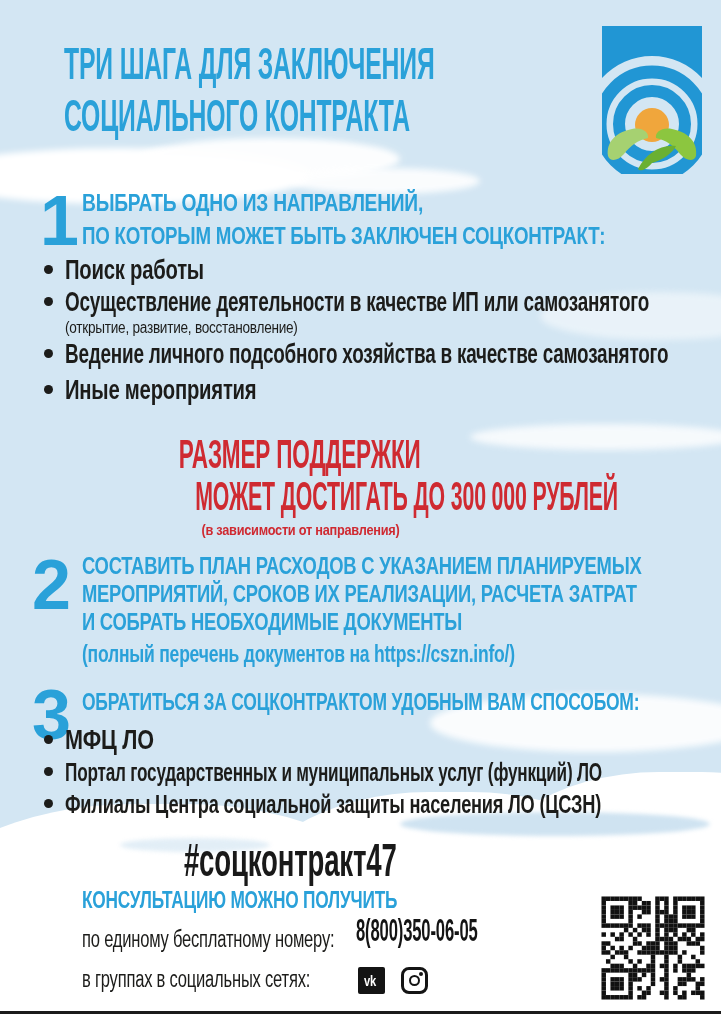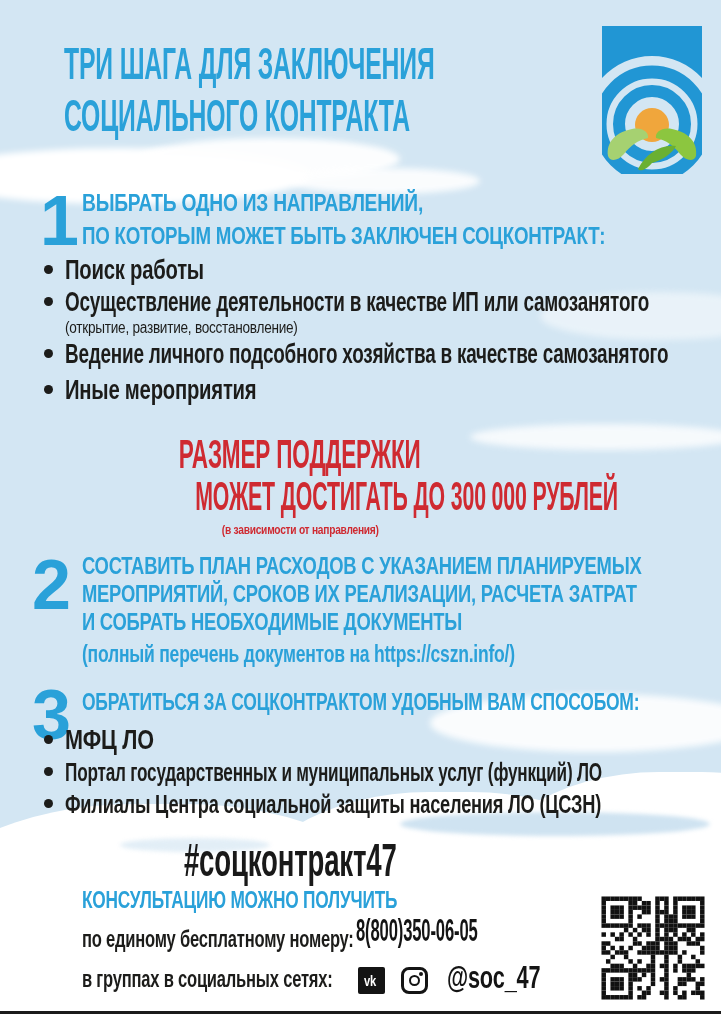--- a/index.html
+++ b/index.html
@@ -21,24 +21,24 @@
   .h1-size{font-size:24px;line-height:33px;}
   .h2-size{font-size:23px;line-height:28px;}
   .step-note{font-size:24px;line-height:30px;font-weight:700;color:#2aa1d9;margin-top:3px;}
   .bullets{position:absolute;left:44px;width:660px;}
   .b-row{display:flex;align-items:flex-start;}
   .dot{width:9px;height:9px;border-radius:50%;background:#1c1c1a;margin:11px 12px 0 0;flex:none;}
   .b-main{font-size:27px;line-height:32px;font-weight:700;color:#1c1c1a;text-decoration:underline;}
   .b-note{font-size:16px;line-height:20px;font-weight:400;color:#1c1c1a;}
   .support{position:absolute;left:0;top:433px;width:600px;text-align:center;color:#cf2a31;font-weight:700;}
   .support .big{font-size:41px;line-height:42px;}
-  .support .small{font-size:12px;line-height:20px;margin-top:3px;}
+  .support .small{font-size:15px;line-height:20px;margin-top:3px;}
   .hashtag{position:absolute;left:0;top:833px;width:580px;text-align:center;font-size:46px;font-weight:700;color:#191919;}
   .consult{position:absolute;left:82px;top:886px;font-size:24px;font-weight:700;color:#2aa1d9;}
-  .f-label{position:absolute;left:82px;font-size:23px;line-height:28px;font-weight:700;color:#1c1c1a;}
+  .f-label{position:absolute;left:82px;font-size:23px;line-height:28px;font-weight:400;color:#1c1c1a;}
   .phone{position:absolute;left:356px;top:912px;font-size:32px;font-weight:700;color:#141414;}
   .vk{position:absolute;left:358px;top:967px;width:27px;height:27px;background:#141414;border-radius:2px;
       color:#fff;font-weight:700;font-size:14px;display:flex;align-items:center;justify-content:center;}
   .ig{position:absolute;left:401px;top:967px;width:27px;height:27px;border:3px solid #141414;border-radius:8px;box-sizing:border-box;}
   .ig .lens{position:absolute;left:5px;top:5px;width:11px;height:11px;border:2.5px solid #141414;border-radius:50%;box-sizing:border-box;}
   .ig .dotx{position:absolute;right:2px;top:2px;width:4px;height:4px;border-radius:50%;background:#141414;}
   .handle{position:absolute;left:447px;top:960px;font-size:31px;font-weight:700;color:#141414;}
   .qr{position:absolute;left:597px;top:892px;width:112px;height:112px;background:#fff;}
   .edge-line{position:absolute;left:0;top:1011px;width:721px;height:3px;background:#1b1b1b;}
 </style>
@@ -164,23 +164,20 @@
   </div>
   <div class="f-label" style="top:965px;">
     <span class="cx" style="--sx:.72">в группах в социальных сетях:</span>
   </div>
   <div class="vk">
     <span class="cx" style="--sx:.8">vk</span>
   </div>
   <div class="ig">
     <span class="lens"></span>
     <span class="dotx"></span>
-  </div>
-  <div class="handle">
-    <span class="cx" style="--sx:.7">@soc_47</span>
   </div>
 
   <svg class="qr" id="qr" viewBox="0 0 125 125">
       <rect x="0" y="0" width="125" height="125" fill="#fff"></rect>
       <rect x="5" y="5" width="5" height="5" fill="#111"></rect>
       <rect x="5" y="10" width="5" height="5" fill="#111"></rect>
       <rect x="5" y="15" width="5" height="5" fill="#111"></rect>
       <rect x="5" y="20" width="5" height="5" fill="#111"></rect>
       <rect x="5" y="25" width="5" height="5" fill="#111"></rect>
       <rect x="5" y="30" width="5" height="5" fill="#111"></rect>

